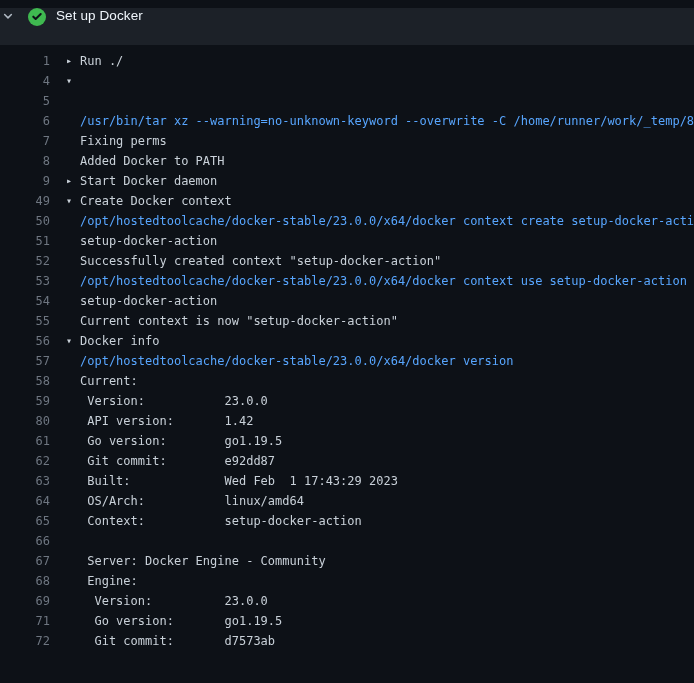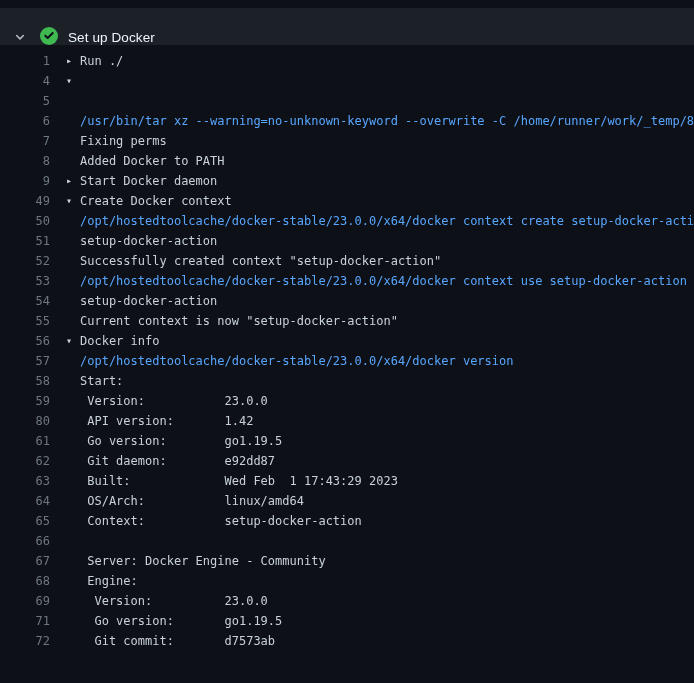--- a/index.html
+++ b/index.html
@@ -15,22 +15,22 @@
   html,body{margin:0;padding:0;}
   body{
     width:694px;height:683px;overflow:hidden;
     background:var(--log-bg);
     font-family:"DejaVu Sans Mono","Liberation Mono",monospace;
   }
   .page{width:694px;height:683px;padding-top:8px;overflow:hidden;}
   .header{
     height:37px;width:100%;
     background:var(--header-bg);
-    display:flex;align-items:flex-end;
-    padding-left:12px;
+    display:flex;align-items:flex-start;
+    padding-left:0;
     cursor:pointer;
   }
   .chev{display:inline-flex;align-items:center;justify-content:center;width:16px;height:16px;margin-right:12px;}
   .status{display:inline-flex;align-items:center;justify-content:center;width:18px;height:18px;margin-right:10px;}
   .title{
     font-family:"Liberation Sans","DejaVu Sans",sans-serif;
     font-size:13.5px;color:var(--title);font-weight:400;
     letter-spacing:.1px;
   }
   .log{
@@ -91,25 +91,25 @@
       <div class="log-line group"><span class="num">9</span><span class="arrow">▸</span><span class="content group">Start Docker daemon</span></div>
       <div class="log-line group"><span class="num">49</span><span class="arrow">▾</span><span class="content group">Create Docker context</span></div>
       <div class="log-line"><span class="num">50</span><span class="arrow"></span><span class="content command">/opt/hostedtoolcache/docker-stable/23.0.0/x64/docker context create setup-docker-action</span></div>
       <div class="log-line"><span class="num">51</span><span class="arrow"></span><span class="content text">setup-docker-action</span></div>
       <div class="log-line"><span class="num">52</span><span class="arrow"></span><span class="content text">Successfully created context "setup-docker-action"</span></div>
       <div class="log-line"><span class="num">53</span><span class="arrow"></span><span class="content command">/opt/hostedtoolcache/docker-stable/23.0.0/x64/docker context use setup-docker-action</span></div>
       <div class="log-line"><span class="num">54</span><span class="arrow"></span><span class="content text">setup-docker-action</span></div>
       <div class="log-line"><span class="num">55</span><span class="arrow"></span><span class="content text">Current context is now "setup-docker-action"</span></div>
       <div class="log-line group"><span class="num">56</span><span class="arrow">▾</span><span class="content group">Docker info</span></div>
       <div class="log-line"><span class="num">57</span><span class="arrow"></span><span class="content command">/opt/hostedtoolcache/docker-stable/23.0.0/x64/docker version</span></div>
-      <div class="log-line"><span class="num">58</span><span class="arrow"></span><span class="content text">Start:</span></div>
+      <div class="log-line"><span class="num">58</span><span class="arrow"></span><span class="content text">Current:</span></div>
       <div class="log-line"><span class="num">59</span><span class="arrow"></span><span class="content text"> Version:           23.0.0</span></div>
       <div class="log-line"><span class="num">80</span><span class="arrow"></span><span class="content text"> API version:       1.42</span></div>
       <div class="log-line"><span class="num">61</span><span class="arrow"></span><span class="content text"> Go version:        go1.19.5</span></div>
-      <div class="log-line"><span class="num">62</span><span class="arrow"></span><span class="content text"> Git daemon:        e92dd87</span></div>
+      <div class="log-line"><span class="num">62</span><span class="arrow"></span><span class="content text"> Git commit:        e92dd87</span></div>
       <div class="log-line"><span class="num">63</span><span class="arrow"></span><span class="content text"> Built:             Wed Feb  1 17:43:29 2023</span></div>
       <div class="log-line"><span class="num">64</span><span class="arrow"></span><span class="content text"> OS/Arch:           linux/amd64</span></div>
       <div class="log-line"><span class="num">65</span><span class="arrow"></span><span class="content text"> Context:           setup-docker-action</span></div>
       <div class="log-line"><span class="num">66</span><span class="arrow"></span><span class="content text"></span></div>
       <div class="log-line"><span class="num">67</span><span class="arrow"></span><span class="content text"> Server: Docker Engine - Community</span></div>
       <div class="log-line"><span class="num">68</span><span class="arrow"></span><span class="content text"> Engine:</span></div>
       <div class="log-line"><span class="num">69</span><span class="arrow"></span><span class="content text">  Version:          23.0.0</span></div>
       <div class="log-line"><span class="num">71</span><span class="arrow"></span><span class="content text">  Go version:       go1.19.5</span></div>
       <div class="log-line"><span class="num">72</span><span class="arrow"></span><span class="content text">  Git commit:       d7573ab</span></div>
     </div>

